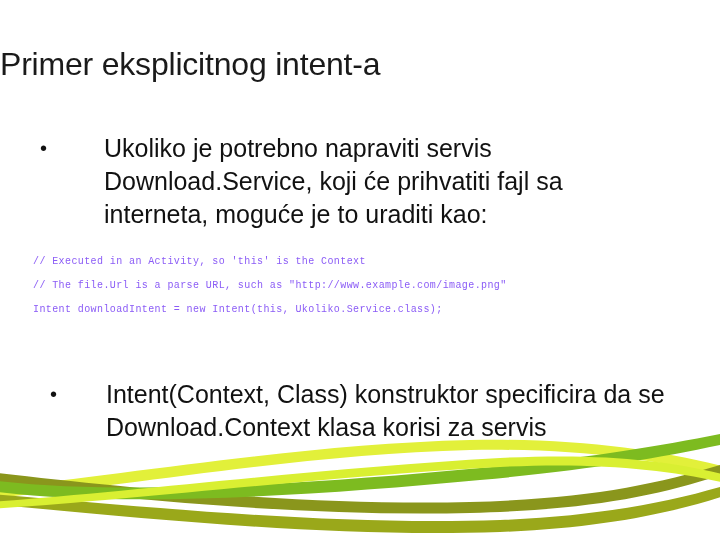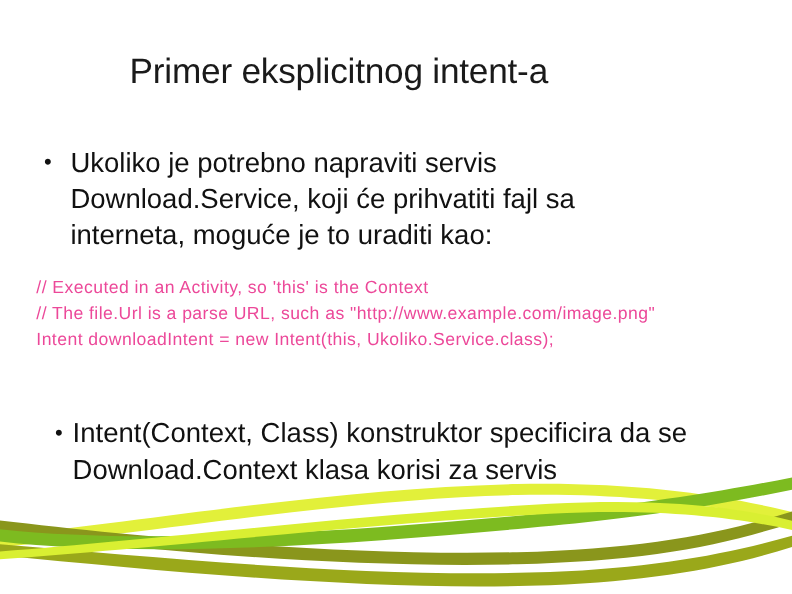--- a/index.html
+++ b/index.html
@@ -15,21 +15,20 @@
     overflow: hidden;
     font-family: "DejaVu Sans", sans-serif;
   }
 
   
   .slide-title {
     position: absolute;
     left: 0;
     top: 46px;
     width: 616px;
-    text-align: center;
     font-family: "Liberation Sans", sans-serif;
     font-size: 32px;
     font-weight: 400;
     color: #1a1a1a;
     letter-spacing: -0.2px;
     white-space: nowrap;
   }
 
   
   .body-area {
@@ -53,34 +52,35 @@
     font-size: 20px;
     line-height: 33px;
     color: #111111;
     text-align: left;
     padding-left: 4px;
     box-sizing: border-box;
   }
   .bullet-text {
     flex: 1 1 auto;
     max-width: 520px;
+    margin-left: 40px;
   }
 
   
   .code-block {
     position: absolute;
     left: 33px;
     top: 250px;
     width: 660px;
   }
   .code-line {
-    font-family: Liberation Sans, sans-serif;
-    font-size: 16px;
+    font-family: Liberation Mono, monospace;
+    font-size: 10px;
     line-height: 24px;
-    color: #ec4899;
+    color: #8b5cf6;
     white-space: pre;
     letter-spacing: 0.4px;
   }
 
   
   .body-area-2 {
     position: absolute;
     left: 36px;
     top: 378px;
     width: 648px;

